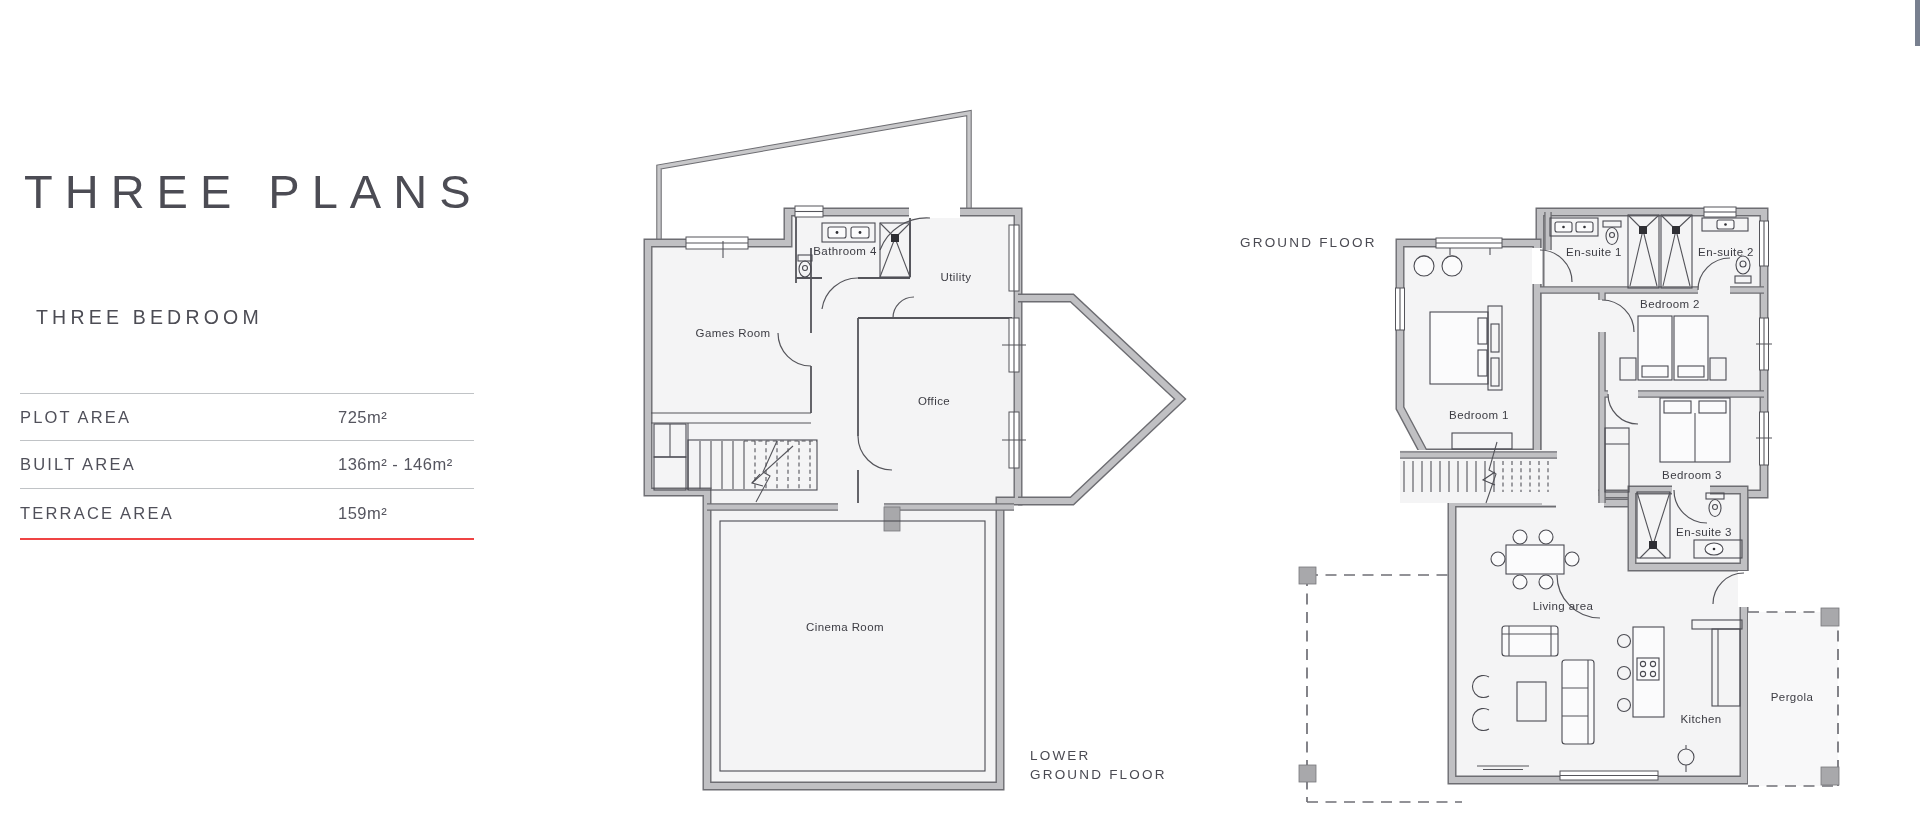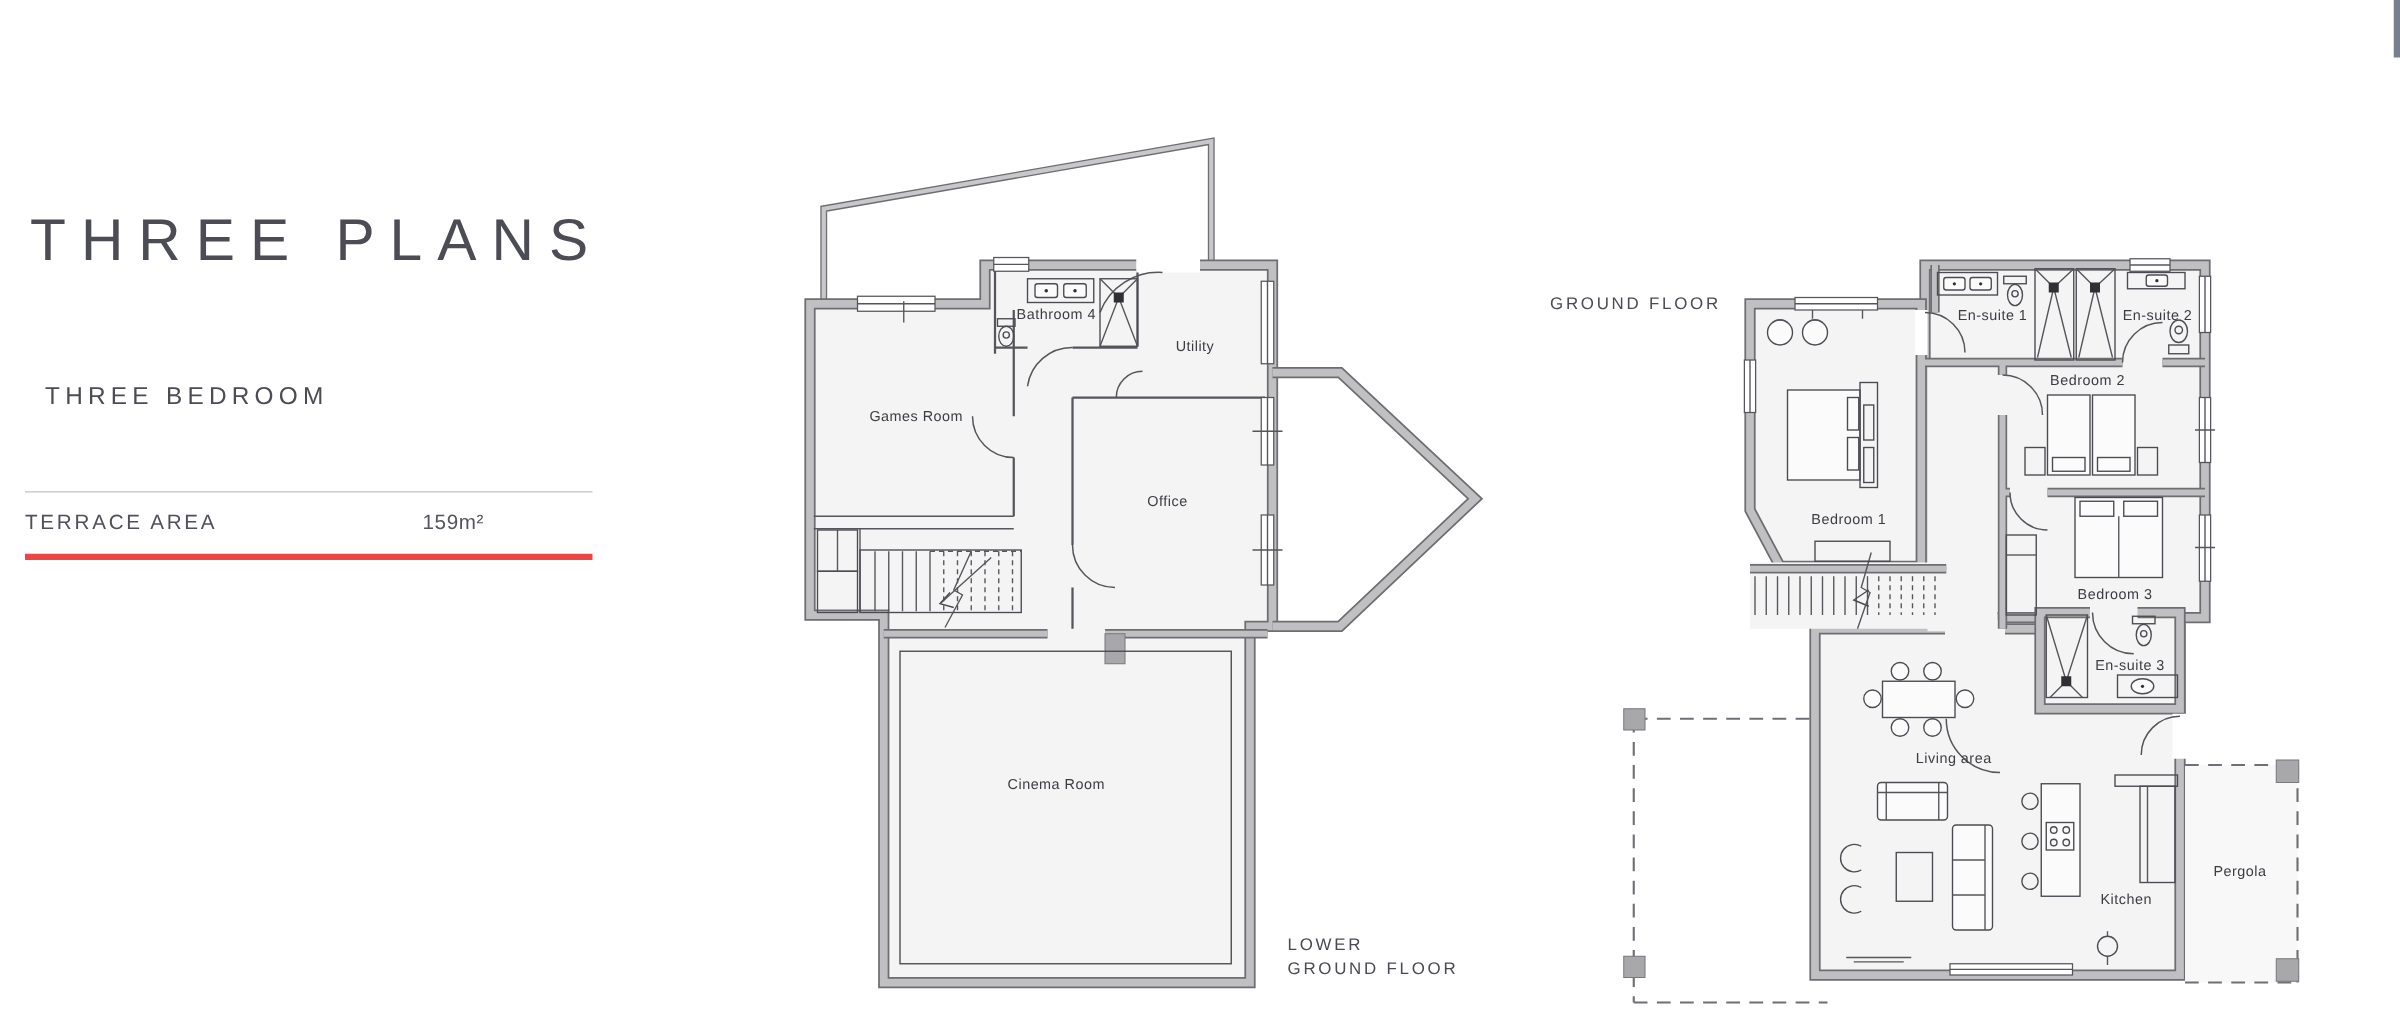--- a/index.html
+++ b/index.html
@@ -6,21 +6,21 @@
   body{width:1920px;height:820px;position:relative;overflow:hidden;
        font-family:"Liberation Sans",sans-serif;}
   .abs{position:absolute;}
   
   .title{left:24px;top:164px;font-size:47px;font-weight:400;letter-spacing:12px;
          color:#4c4c54;white-space:nowrap;}
   .subtitle{left:36px;top:300px;font-size:19.5px;letter-spacing:4.2px;line-height:34px;
             color:#4c4c54;}
   .spec-table{left:20px;top:393px;width:454px;}
   .spec-row{display:flex;align-items:center;border-top:1px solid #c0c3c6;}
-  .spec-row:last-child{border-bottom:5px solid #ef4444;}
+  .spec-row:last-child{border-bottom:2px solid #ef4444;}
   .r1{height:46px;} .r2{height:47px;} .r3{height:49px;}
   .spec-label{flex:0 0 318px;font-size:16.5px;letter-spacing:2.2px;color:#50505a;}
   .spec-value{font-size:16.5px;letter-spacing:.5px;color:#55555f;}
   .corner-sliver{left:1915px;top:0;width:5px;height:46px;background:#78808f;}
   
   .flr{fill:#f4f4f5;}
   .wd{fill:none;stroke:#6d6d72;stroke-width:9;stroke-linejoin:miter;}
   .wg{fill:none;stroke:#c0c0c3;stroke-width:6.2;stroke-linejoin:miter;}
   .wd2{fill:none;stroke:#6d6d72;stroke-width:7.5;}
   .wg2{fill:none;stroke:#c0c0c3;stroke-width:4.8;}
@@ -44,20 +44,28 @@
 </head>
 <body>
 
 <div class="abs title">THREE PLANS</div>
 
 <div class="abs subtitle">
   <div>THREE BEDROOM</div>
 </div>
 
 <div class="abs spec-table">
+  <div class="spec-row r1">
+    <span class="spec-label">PLOT AREA</span>
+    <span class="spec-value">725m²</span>
+  </div>
+  <div class="spec-row r2">
+    <span class="spec-label">BUILT AREA</span>
+    <span class="spec-value">136m² - 146m²</span>
+  </div>
   <div class="spec-row r3">
     <span class="spec-label">TERRACE AREA</span>
     <span class="spec-value">159m²</span>
   </div>
 </div>
 
 <div class="abs corner-sliver"></div>
 
 <svg class="abs" style="left:630px;top:85px;" width="580" height="715" viewBox="630 85 580 715">
 

